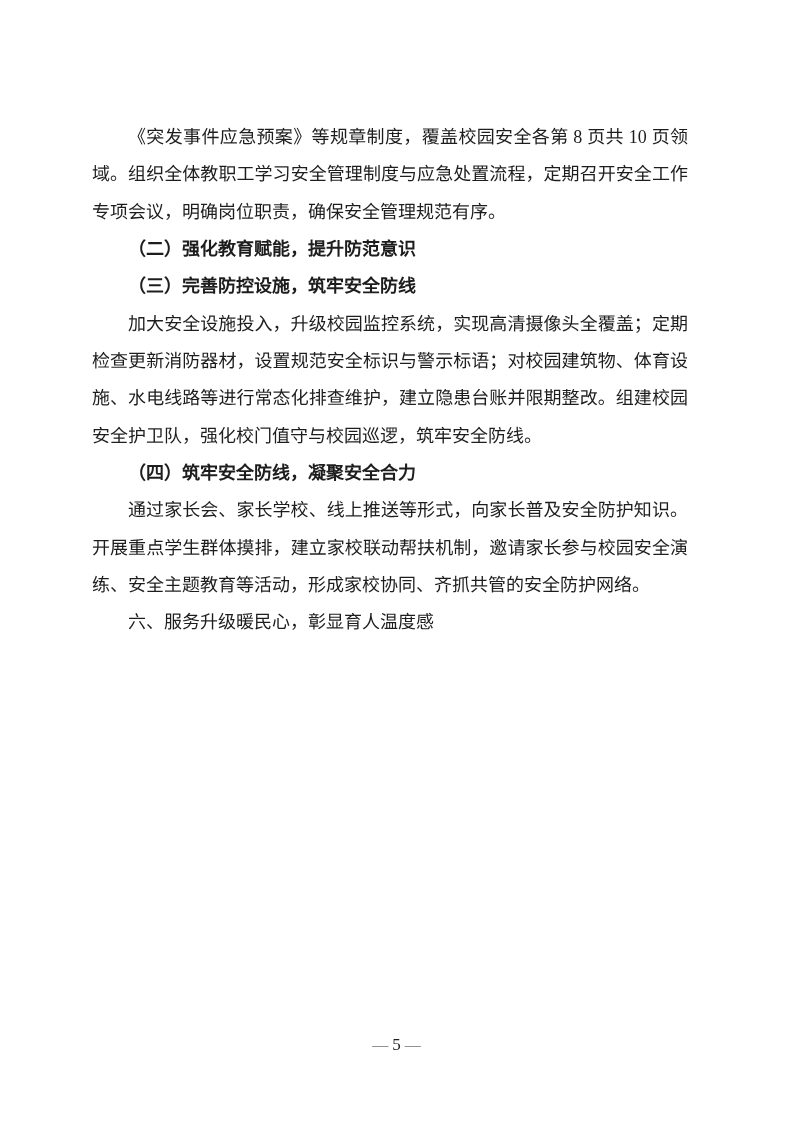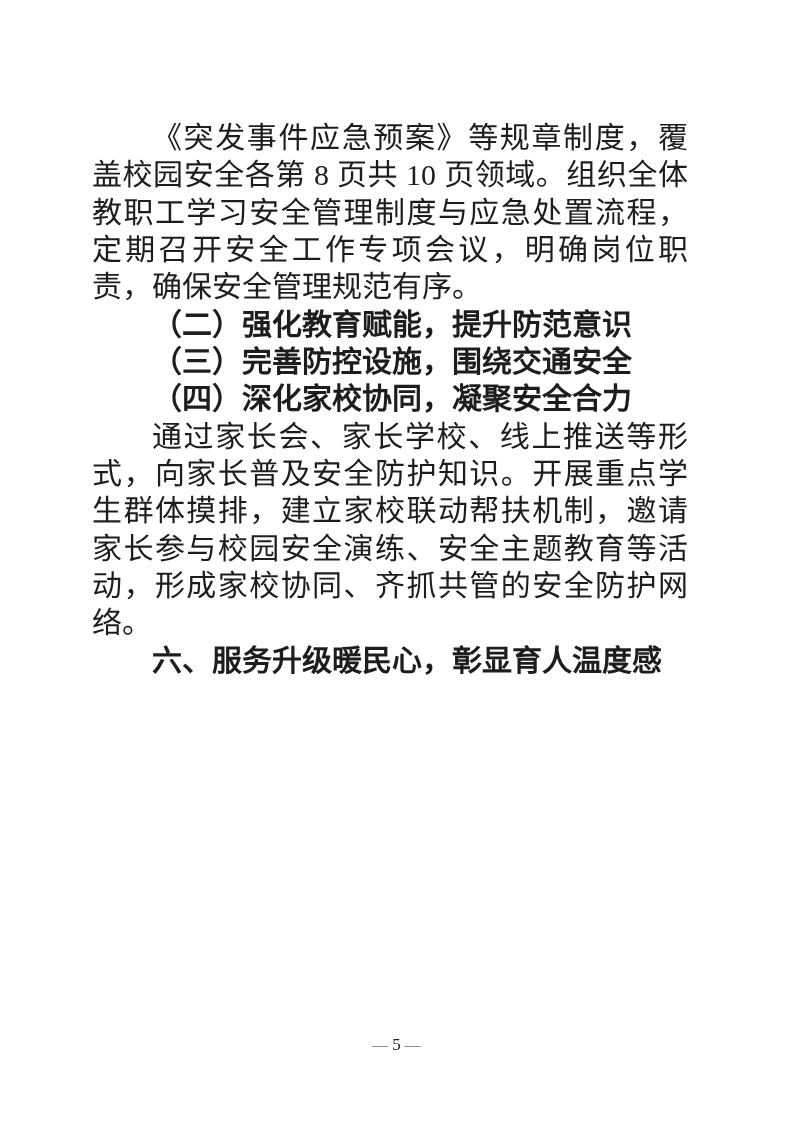--- a/index.html
+++ b/index.html
@@ -13,35 +13,35 @@
     height: 1122px;
     background: #ffffff;
     overflow: hidden;
   }
   .content {
     position: absolute;
     left: 92px;
     top: 119px;
     width: 596px;
     font-family: "Liberation Serif", "DejaVu Serif", serif;
-    font-size: 30px;
+    font-size: 18px;
     line-height: 37.33px;
     color: #1d1d1d;
     text-align: justify;
   }
   .content p {
     margin: 0;
     padding: 0;
     text-indent: 2em;
   }
   .content p.h2 {
     font-weight: bold;
   }
   .content p.h1 {
-    font-weight: bold;
+    font-weight: normal;
     font-family: "Liberation Sans", "DejaVu Sans", sans-serif;
   }
   .footer {
     position: absolute;
     top: 1032px;
     left: 0;
     width: 793px;
     text-align: center;
     font-family: "Liberation Serif", "DejaVu Serif", serif;
     font-size: 16px;
@@ -58,22 +58,23 @@
   }
 </style>
 </head>
 <body>
 
 <div class="page">
 
   <main class="content">
     <p class="body">《突发事件应急预案》等规章制度，覆盖校园安全各第 8 页共 10 页领域。组织全体教职工学习安全管理制度与应急处置流程，定期召开安全工作专项会议，明确岗位职责，确保安全管理规范有序。</p>
     <p class="h2">（二）强化教育赋能，提升防范意识</p>
-    <p class="h2">（三）完善防控设施，围绕交通安全</p>
-    <p class="h2">（四）深化家校协同，凝聚安全合力</p>
+    <p class="h2">（三）完善防控设施，筑牢安全防线</p>
+    <p class="body">加大安全设施投入，升级校园监控系统，实现高清摄像头全覆盖；定期检查更新消防器材，设置规范安全标识与警示标语；对校园建筑物、体育设施、水电线路等进行常态化排查维护，建立隐患台账并限期整改。组建校园安全护卫队，强化校门值守与校园巡逻，筑牢安全防线。</p>
+    <p class="h2">（四）筑牢安全防线，凝聚安全合力</p>
     <p class="body">通过家长会、家长学校、线上推送等形式，向家长普及安全防护知识。开展重点学生群体摸排，建立家校联动帮扶机制，邀请家长参与校园安全演练、安全主题教育等活动，形成家校协同、齐抓共管的安全防护网络。</p>
     <p class="h1">六、服务升级暖民心，彰显育人温度感</p>
   </main>
 
   <footer class="footer">
     <span class="dash">—</span><span class="num">5</span><span class="dash">—</span>
   </footer>
 
 </div>
 

